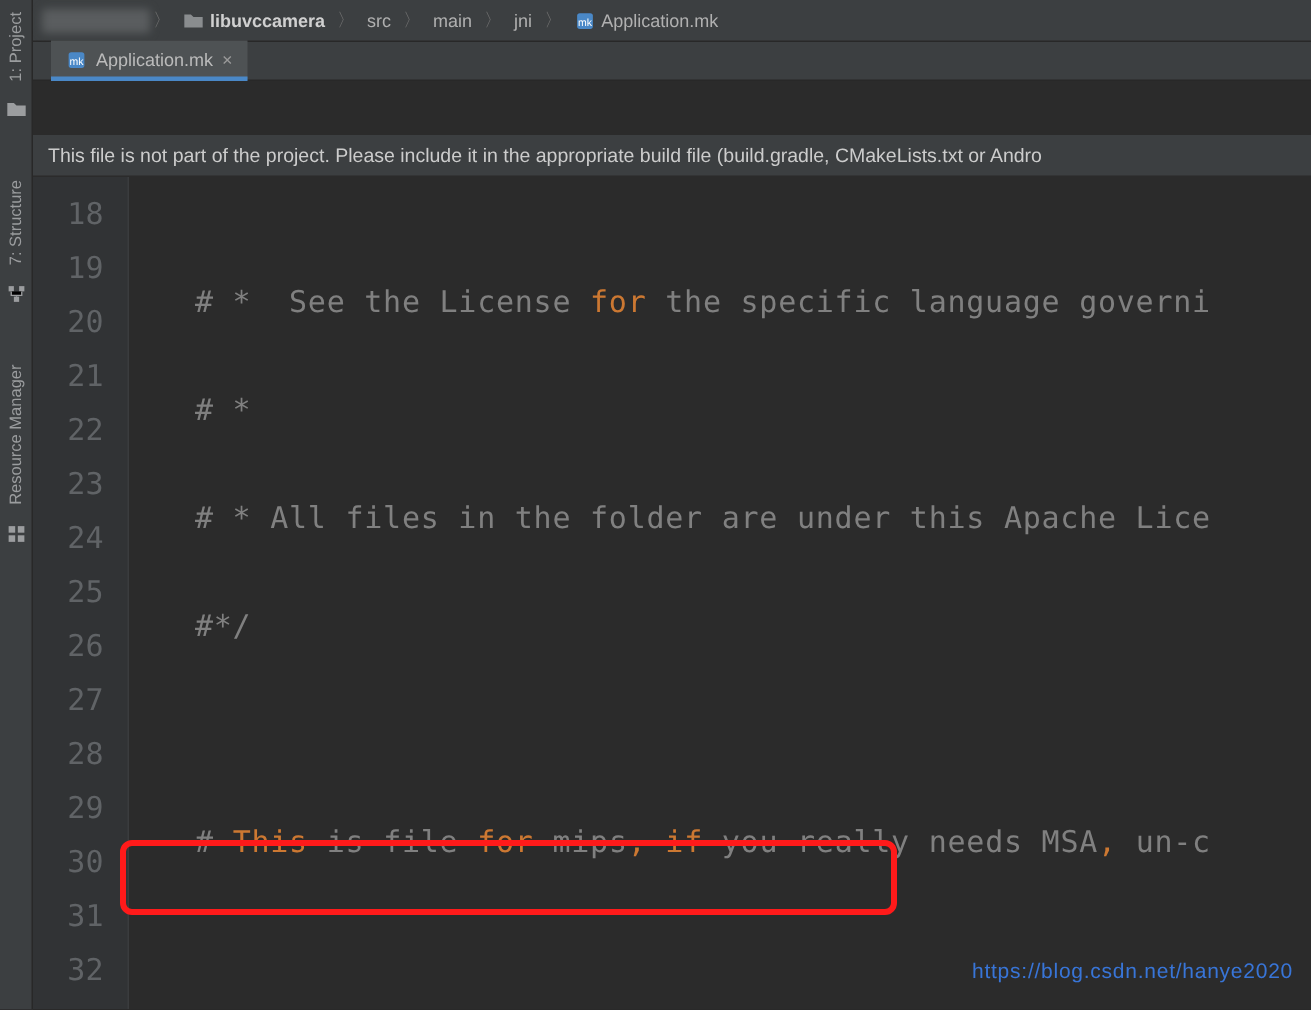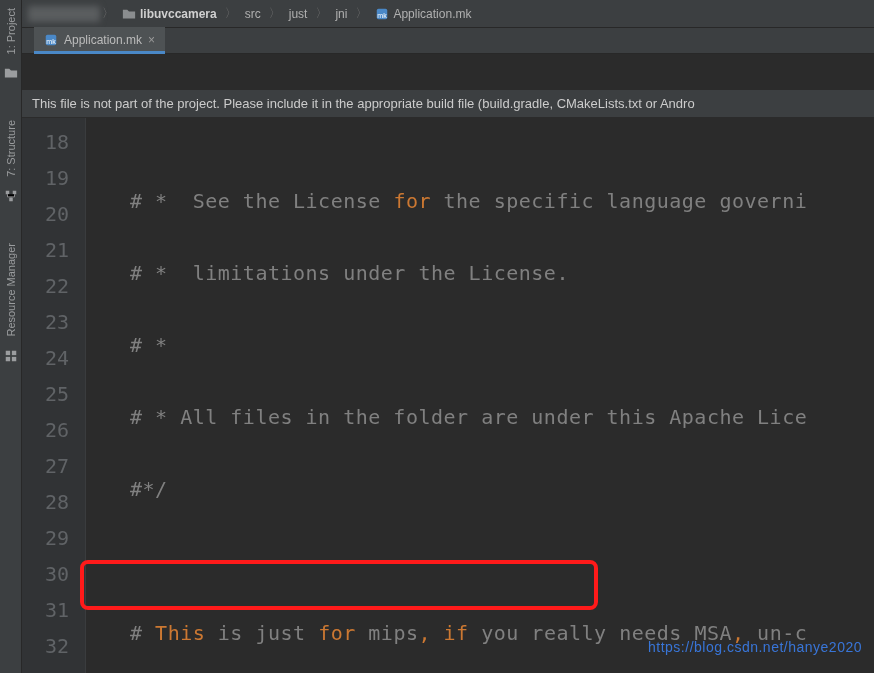--- a/index.html
+++ b/index.html
@@ -195,21 +195,21 @@
       <span class="chev">〉</span>
       <span class="crumb">
         <svg class="crumb-icon" viewBox="0 0 16 16">
             <path fill="#8a8d8f" d="M1 3h5l2 2h7v8H1z"></path>
           </svg>
         <b style="color:#d0d0d0">libuvccamera</b>
       </span>
       <span class="chev">〉</span>
       <span class="crumb">src</span>
       <span class="chev">〉</span>
-      <span class="crumb">just</span>
+      <span class="crumb">main</span>
       <span class="chev">〉</span>
       <span class="crumb">jni</span>
       <span class="chev">〉</span>
       <span class="crumb">
         <svg class="crumb-icon" viewBox="0 0 16 16">
             <rect x="2" y="2" width="12" height="12" rx="2" fill="#4a88c7"></rect>
             <text x="8" y="12" text-anchor="middle" font-size="8" fill="#fff">mk</text>
           </svg>
         <span>Application.mk</span>
       </span>
@@ -242,26 +242,25 @@
 27
 28
 29
 30
 31
 32
 33
 </div>
       <div class="code">
 <div><span class="c-comment"># *  See the License </span><span class="c-kw">for</span><span class="c-comment"> the specific language governi</span></div>
-<div><span class="c-comment"># *  limitations under the License.</span></div>
 <div><span class="c-comment"># *</span></div>
 <div><span class="c-comment"># * All files in the folder are under this Apache Lice</span></div>
 <div><span class="c-comment">#*/</span></div>
 <div><span></span>&nbsp;</div>
-<div><span class="c-hash"># </span><span class="c-kw">This</span><span class="c-comment"> is just </span><span class="c-kw">for</span><span class="c-comment"> mips</span><span class="c-kw">,</span><span class="c-kw"> if</span><span class="c-comment"> you really needs MSA</span><span class="c-kw">,</span><span class="c-comment"> un-c</span></div>
+<div><span class="c-hash"># </span><span class="c-kw">This</span><span class="c-comment"> is file </span><span class="c-kw">for</span><span class="c-comment"> mips</span><span class="c-kw">,</span><span class="c-kw"> if</span><span class="c-comment"> you really needs MSA</span><span class="c-kw">,</span><span class="c-comment"> un-c</span></div>
 
 
 
 
 
 
 
 
 
         <div class="highlight-box" style="left:-6px; top:419px; width:518px; height:50px;"></div>

